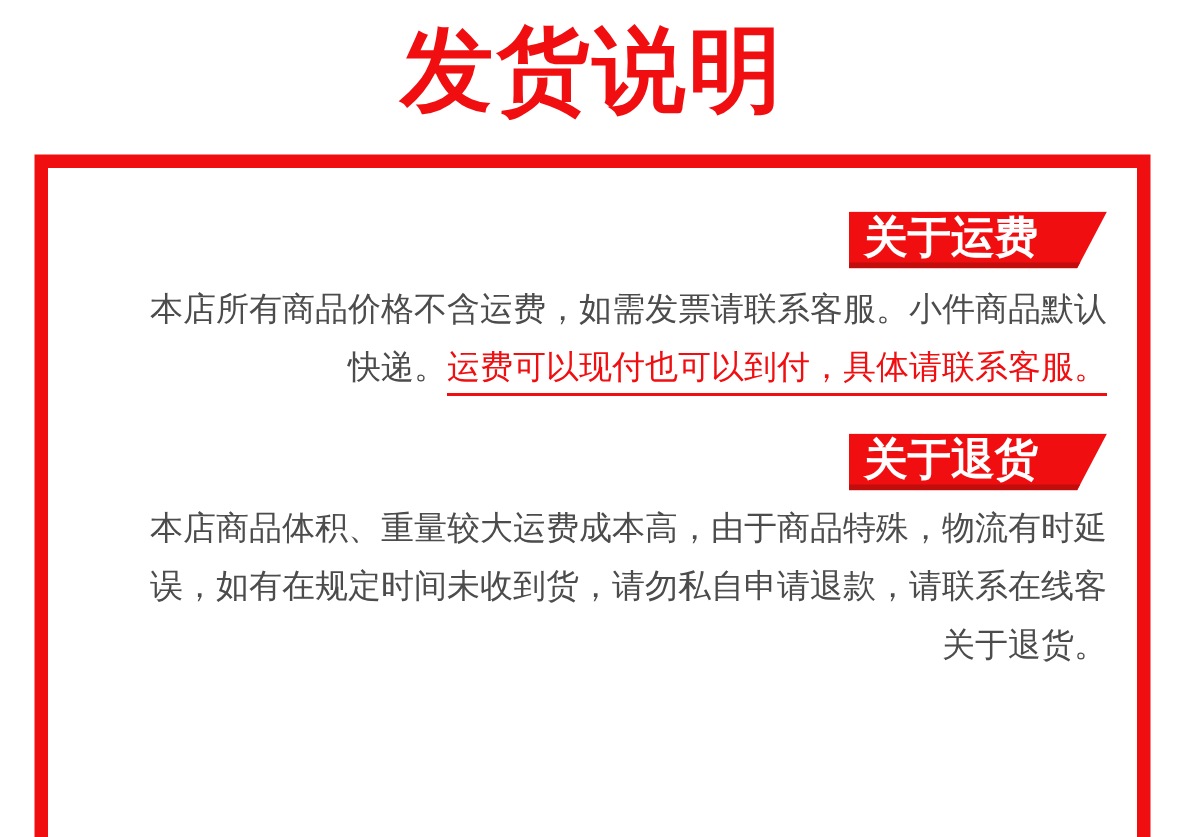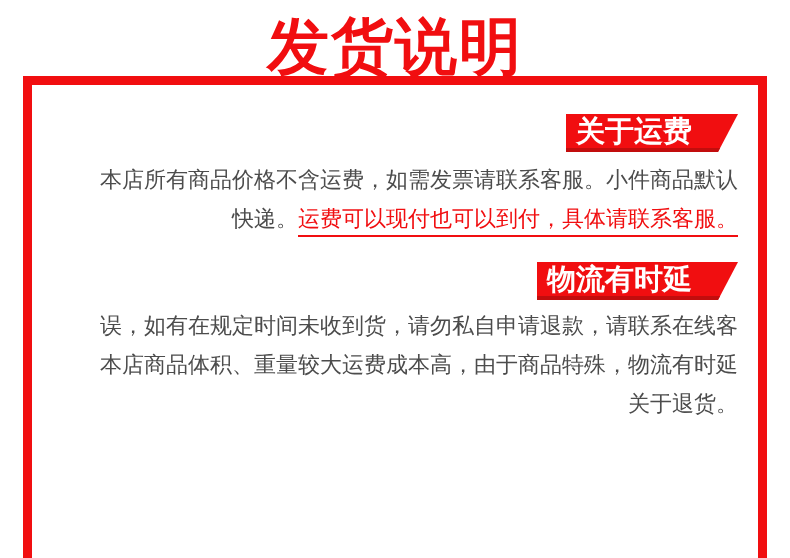--- a/index.html
+++ b/index.html
@@ -12,21 +12,21 @@
     margin: 0;
     padding: 0;
     width: 790px;
     height: 558px;
     background: #ffffff;
     overflow: hidden;
     font-family: "DejaVu Sans", sans-serif;
   }
   .page-title {
     margin: 0;
-    height: 76px;
+    height: 103px;
     padding-top: 8px;
     text-align: center;
     color: var(--red);
     font-size: 62px;
     line-height: 78px;
     font-weight: bold;
     letter-spacing: 2px;
   }
   .notice-box {
     margin: 0 23px;
@@ -70,20 +70,20 @@
 <div class="notice-box">
   <div class="section section-shipping">
     <div class="section-label">关于运费</div>
     <div class="section-text">
         <div class="text-line"><span class="seg">本店所有商品价格不含运费，如需发票请联系客服。小件商品默认</span></div>
         <div class="text-line"><span class="seg">快递。</span><span class="seg red-underline">运费可以现付也可以到付，具体请联系客服。</span></div>
       </div>
   </div>
 
   <div class="section section-returns">
-    <div class="section-label">物流有时延</div>
+    <div class="section-label">关于退货</div>
     <div class="section-text">
+        <div class="text-line"><span class="seg">本店商品体积、重量较大运费成本高，由于商品特殊，物流有时延</span></div>
         <div class="text-line"><span class="seg">误，如有在规定时间未收到货，请勿私自申请退款，请联系在线客</span></div>
-        <div class="text-line"><span class="seg">本店商品体积、重量较大运费成本高，由于商品特殊，物流有时延</span></div>
         <div class="text-line"><span class="seg">关于退货。</span></div>
       </div>
   </div>
 </div>
 
 </body></html>

